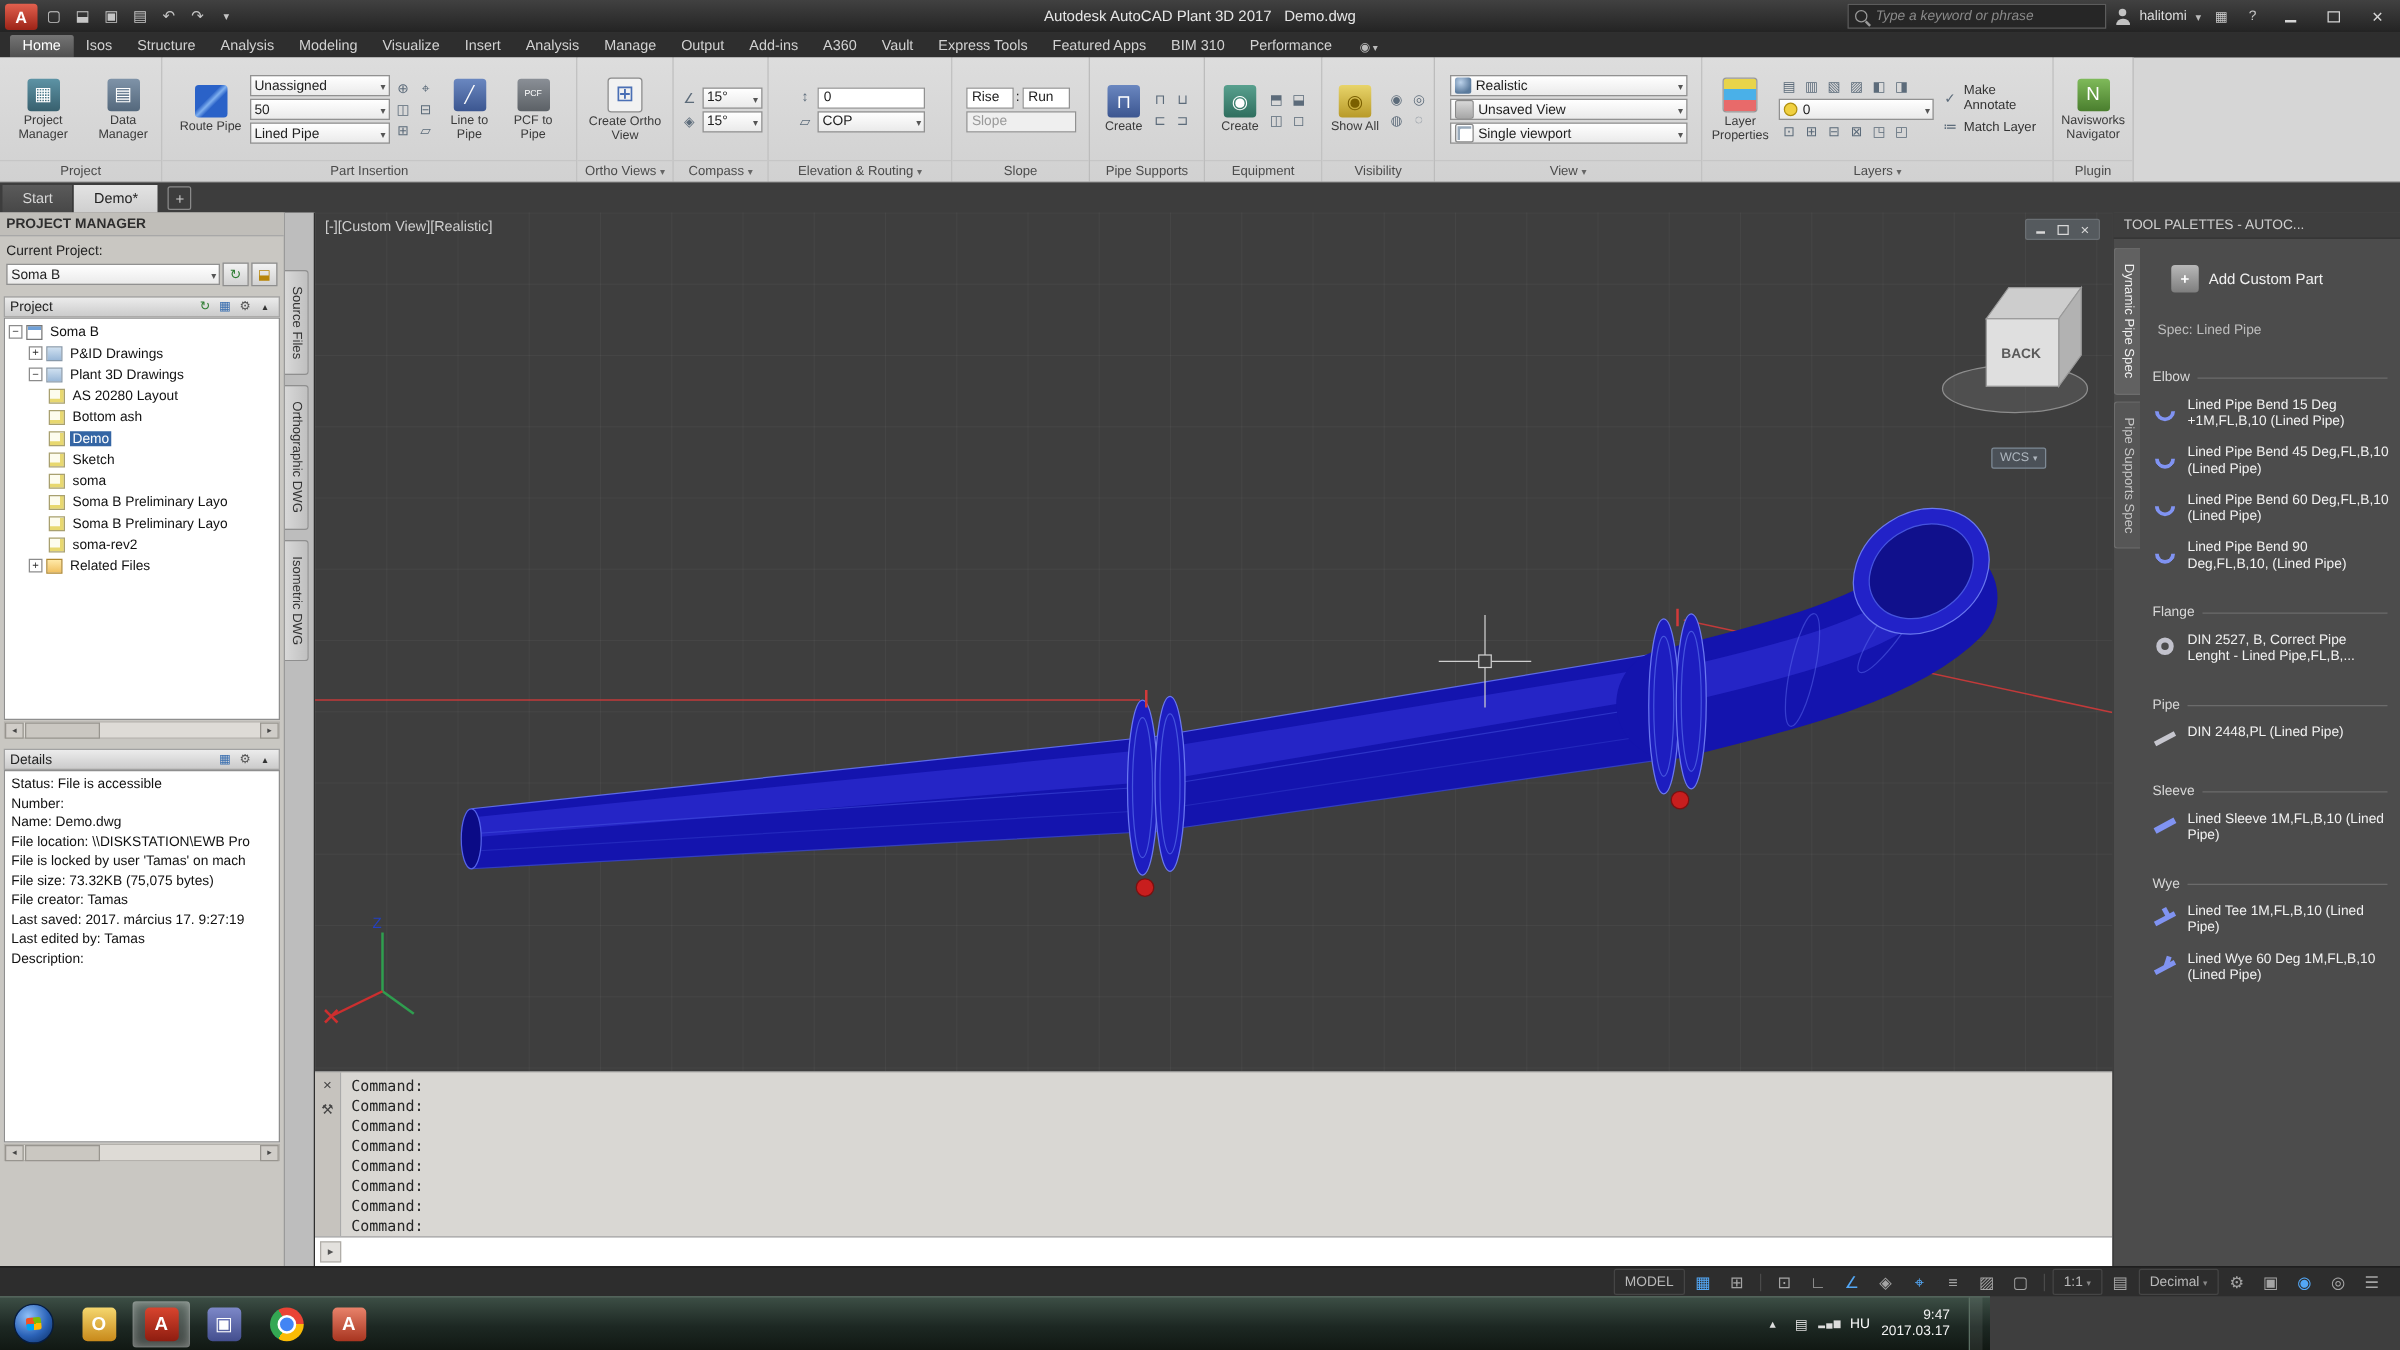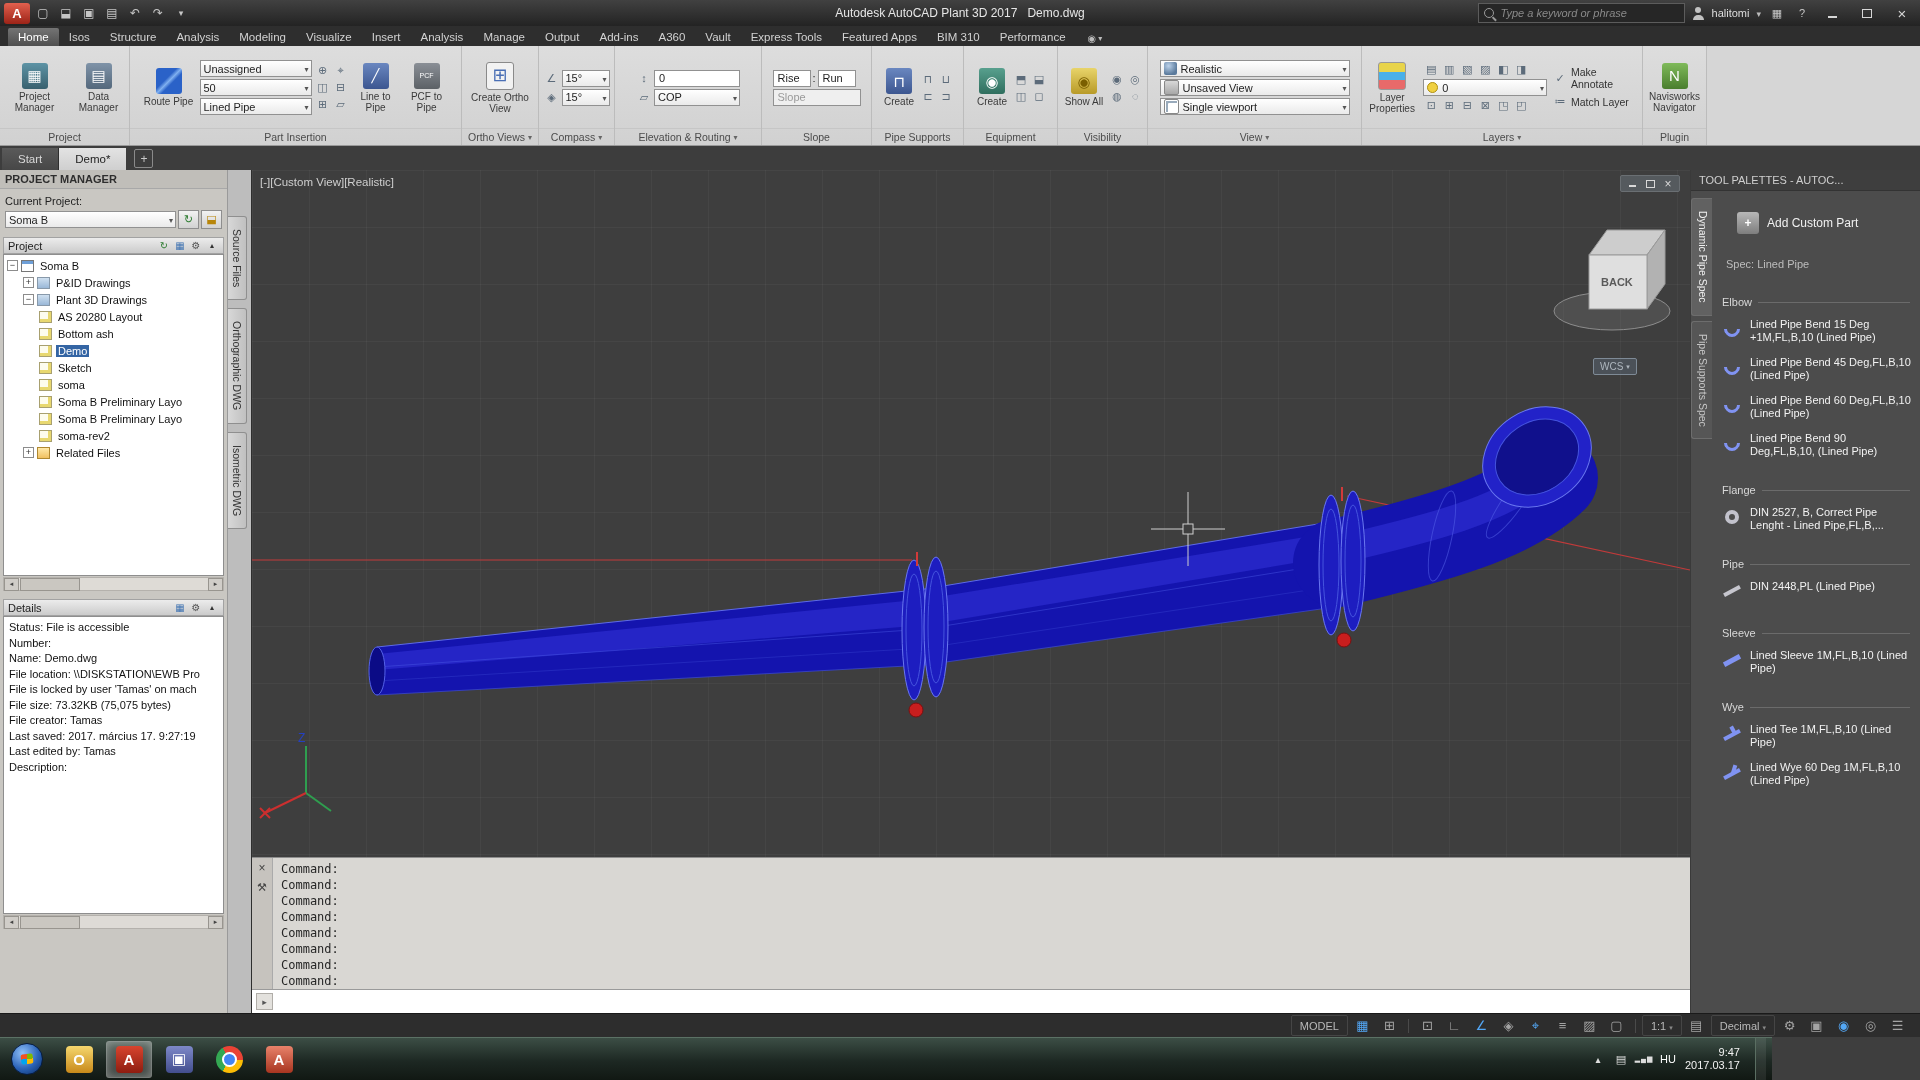--- a/index.html
+++ b/index.html
@@ -194,21 +194,21 @@
   .sic{width:25px;height:19px;display:flex;align-items:center;justify-content:center;font-size:13px;color:#a4a4a4;border-radius:2px}
   .sic.on{color:#53a7f5}
   .sdiv{width:1px;height:14px;background:#4a4a4a;margin:0 4px}
   .g-grid::before{content:"▦"} .g-snap::before{content:"⊞"} .g-infer::before{content:"⊡"}
   .g-ortho::before{content:"∟"} .g-polar::before{content:"∠"} .g-iso::before{content:"◈"}
   .g-osnap::before{content:"⌖"} .g-lw::before{content:"≡"} .g-trans::before{content:"▨"}
   .g-selcyc::before{content:"▢"} .g-annovis::before{content:"▤"} .g-gear::before{content:"⚙"}
   .g-qp::before{content:"▣"} .g-hw::before{content:"◉"} .g-isolate::before{content:"◎"} .g-menu::before{content:"☰"}
 
   
-  #taskbar{position:absolute;left:0;top:1037px;width:1772px;height:43px;
+  #taskbar{position:absolute;left:0;top:1037px;width:1592px;height:43px;
     background:linear-gradient(#3c4e45,#1d2823 55%,#111813);border-top:1px solid #5b7165;
     display:flex;align-items:center;padding:0 2px;gap:4px;box-sizing:border-box}
   .orb{width:30px;height:30px;margin:0 9px;border-radius:50%;border:1px solid #061c40;
     background:radial-gradient(circle at 35% 30%,#8fc0f8,#2b63b8 55%,#0a2a5e);display:flex;align-items:center;justify-content:center}
   .orb::after{content:"";width:12px;height:10px;border-radius:2px;transform:rotate(-6deg);
     background:conic-gradient(#7fba00 0 90deg,#ffb900 0 180deg,#00a4ef 0 270deg,#f25022 0 360deg)}
   .tbtn{width:46px;height:37px;border-radius:3px;display:flex;align-items:center;justify-content:center;box-sizing:border-box}
   .tbtn.active{background:rgba(255,255,255,0.20);box-shadow:inset 0 0 8px rgba(255,255,255,.35);border:1px solid rgba(255,255,255,.28)}
   .ticon{width:27px;height:27px;border-radius:4px;display:flex;align-items:center;justify-content:center;color:#fff;font-weight:bold;font-size:15px}
   .t-outlook{background:linear-gradient(#f5d76e,#c8891a)} .t-outlook::before{content:"O"}

